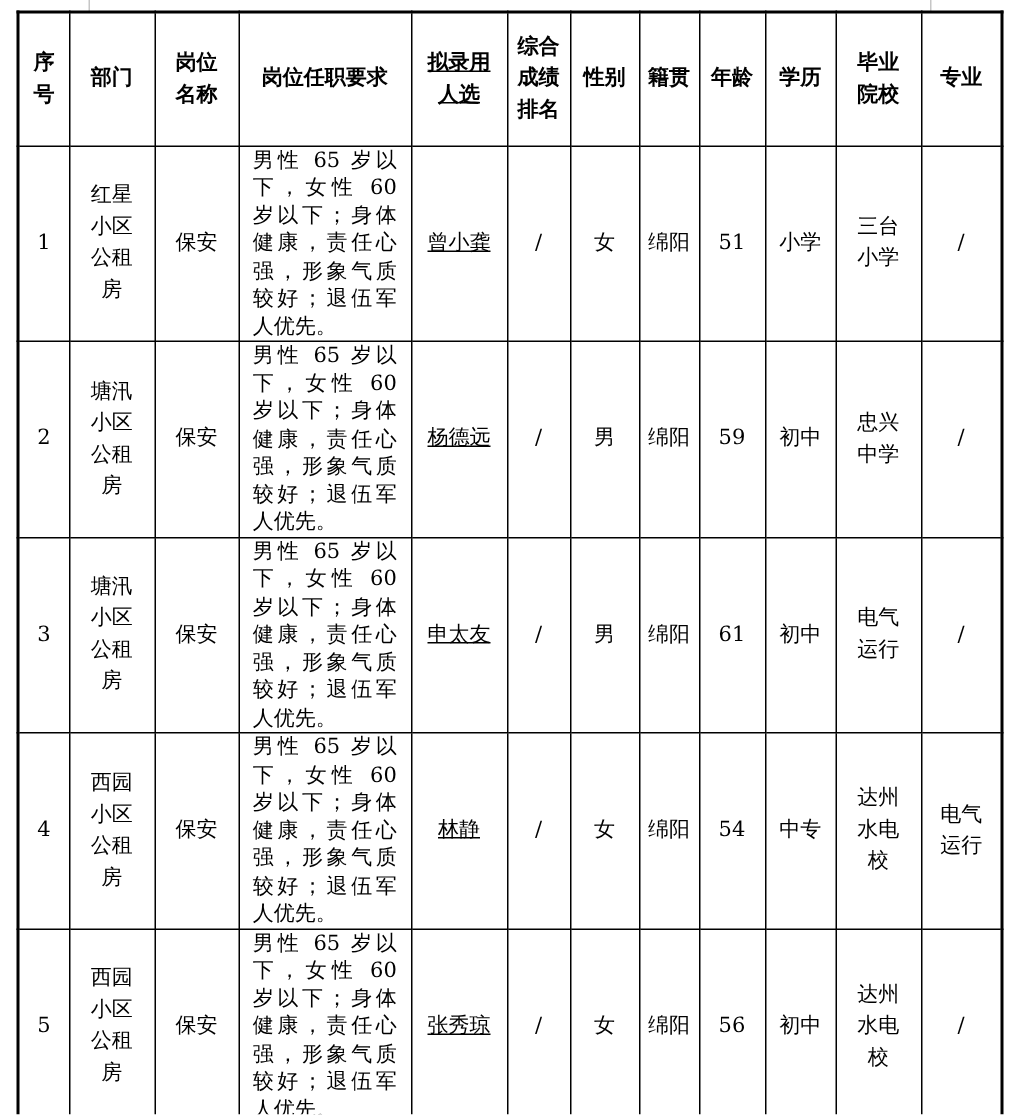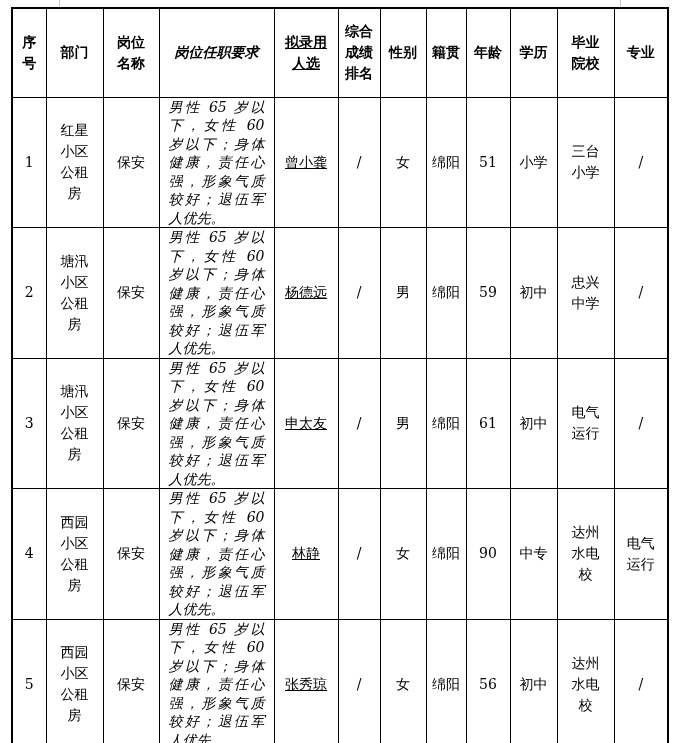--- a/index.html
+++ b/index.html
@@ -33,21 +33,21 @@
     word-break:normal;
     line-break:strict;
   }
   th{font-weight:bold;}
   thead tr{height:89px;}
   tbody tr{height:126px;}
   tbody tr:last-child{height:130px;}
   
   th:nth-child(2),td:nth-child(2){padding:0 13px;}
   th:nth-child(3),td:nth-child(3){padding:12px 8px;}
-  th:nth-child(4),td:nth-child(4){padding:0 9px;font-style:italic;}
+  th:nth-child(4),td:nth-child(4){padding:0 9px;}
   th:nth-child(5),td:nth-child(5){padding:0 8px;text-decoration:underline;}
   th:nth-child(11),td:nth-child(11){padding:0 13px;}
   th:nth-child(12),td:nth-child(12){padding:16px 12px;}
   td.req{
     text-align:justify;
     text-justify:inter-character;
     font-size:14px;
     line-height:18.5px;
   }
 </style>
@@ -134,21 +134,21 @@
         </tr>
         <tr>
           <td>4</td>
           <td>西园小区公租房</td>
           <td>保安</td>
           <td class="req">男性 65 岁以下，女性 60 岁以下；身体健康，责任心强，形象气质较好；退伍军人优先。</td>
           <td>林静</td>
           <td>/</td>
           <td>女</td>
           <td>绵阳</td>
-          <td>90</td>
+          <td>54</td>
           <td>中专</td>
           <td>达州水电校</td>
           <td>电气运行</td>
         </tr>
         <tr>
           <td>5</td>
           <td>西园小区公租房</td>
           <td>保安</td>
           <td class="req">男性 65 岁以下，女性 60 岁以下；身体健康，责任心强，形象气质较好；退伍军人优先。</td>
           <td>张秀琼</td>

